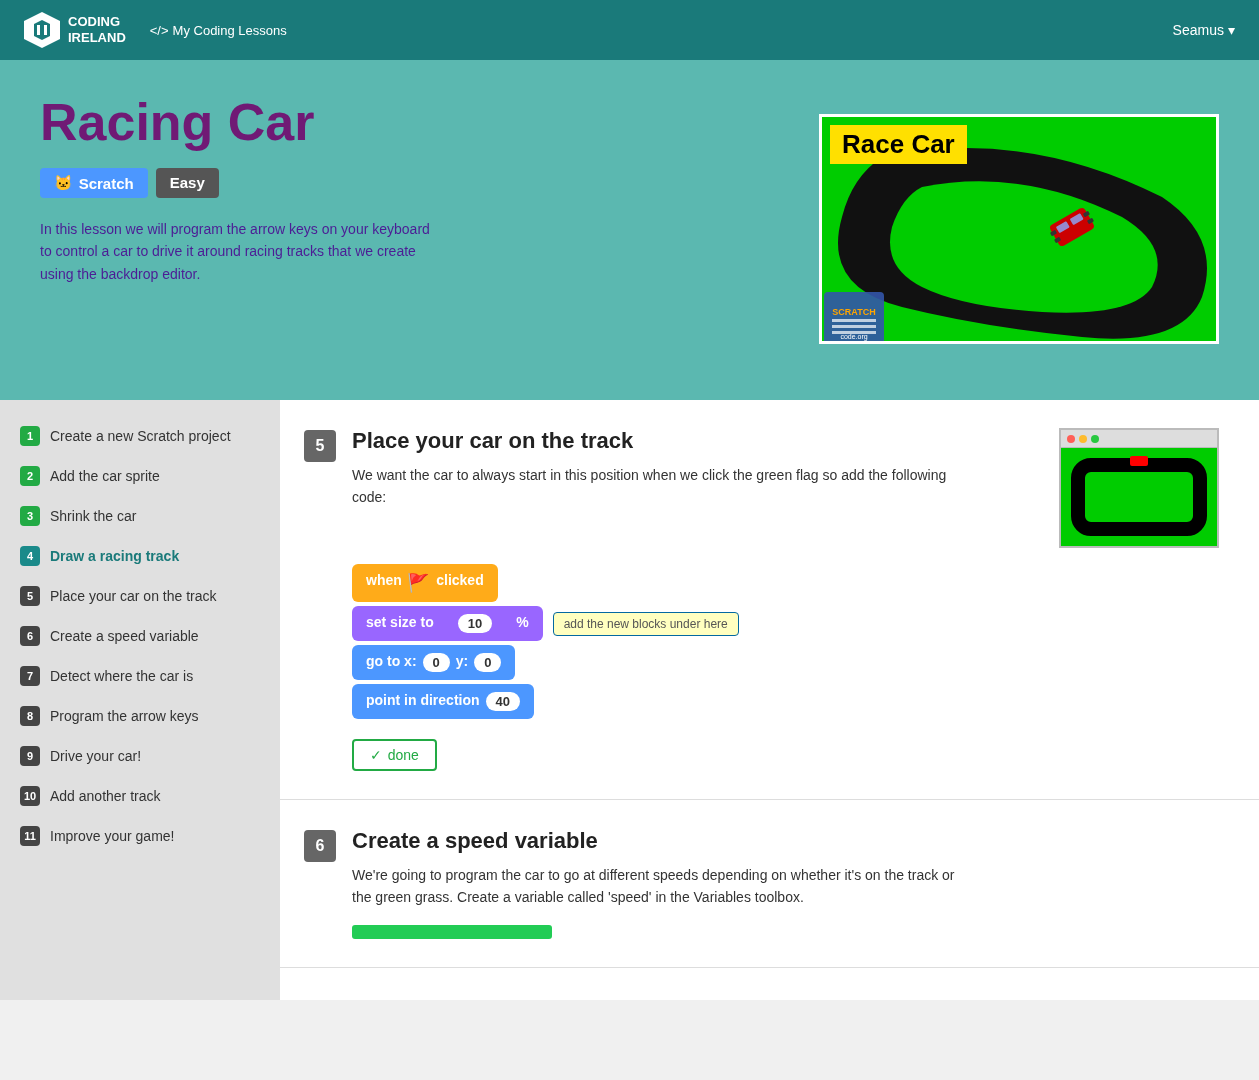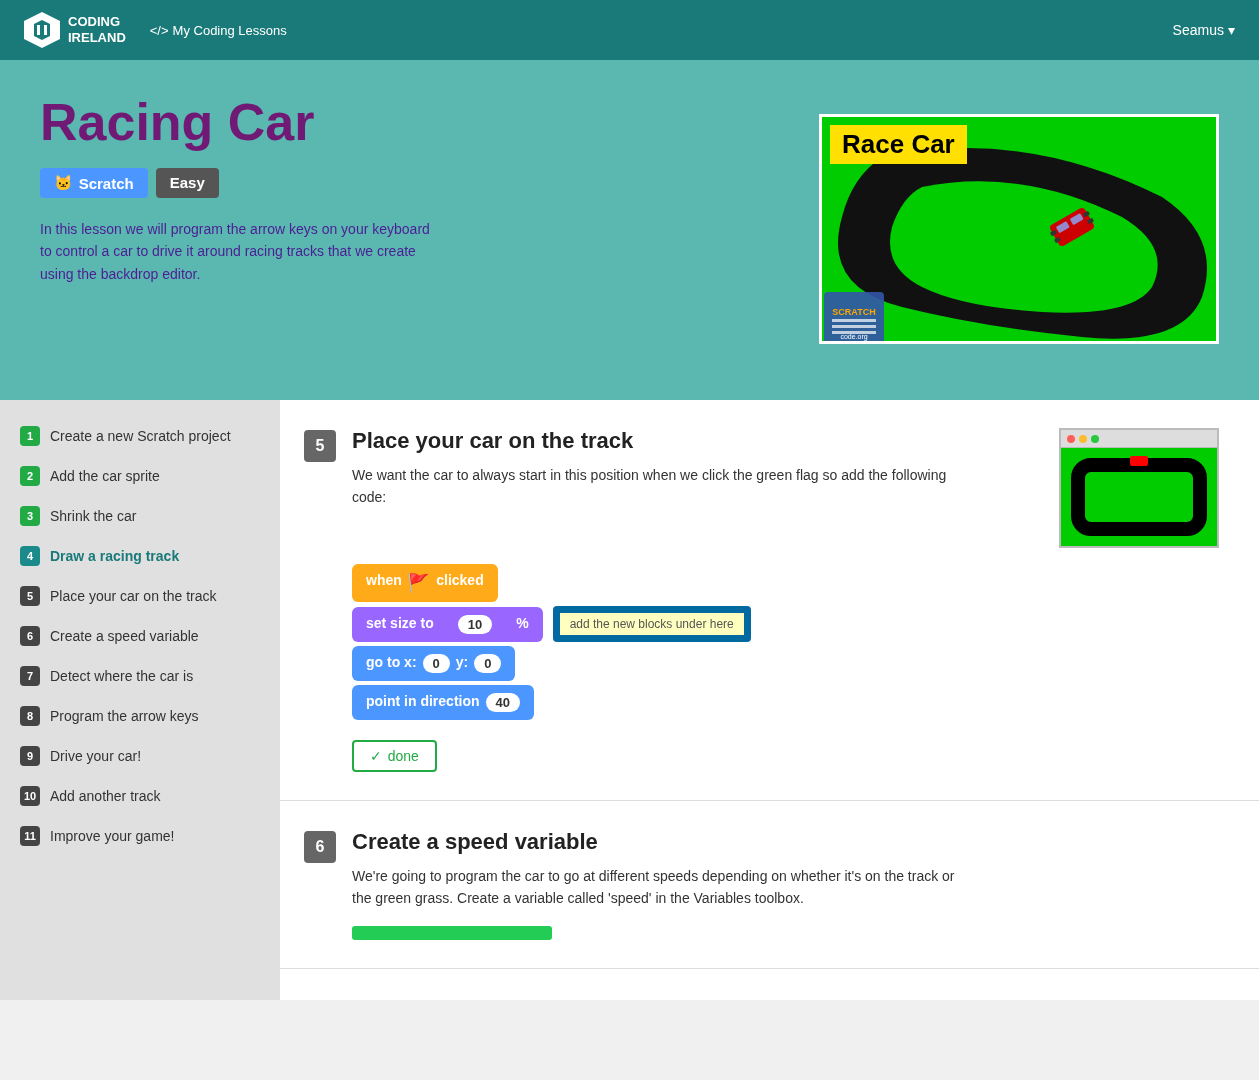--- a/index.html
+++ b/index.html
@@ -177,21 +177,21 @@
     .block-value {
       background: white;
       color: #333;
       border-radius: 12px;
       padding: 2px 10px;
       font-size: 13px;
       font-weight: bold;
     }
     .annotation {
       background: #ffffc0;
-      border: 7px solid #0369a1;
+      border: 1px solid #0369a1;
       border-radius: 4px;
       padding: 4px 10px;
       font-size: 12px;
       color: #555;
       white-space: nowrap;
     }
     .annotation-pink {
       background: #fff0f0;
       border: 1px solid #ffaaaa;
       border-radius: 4px;

